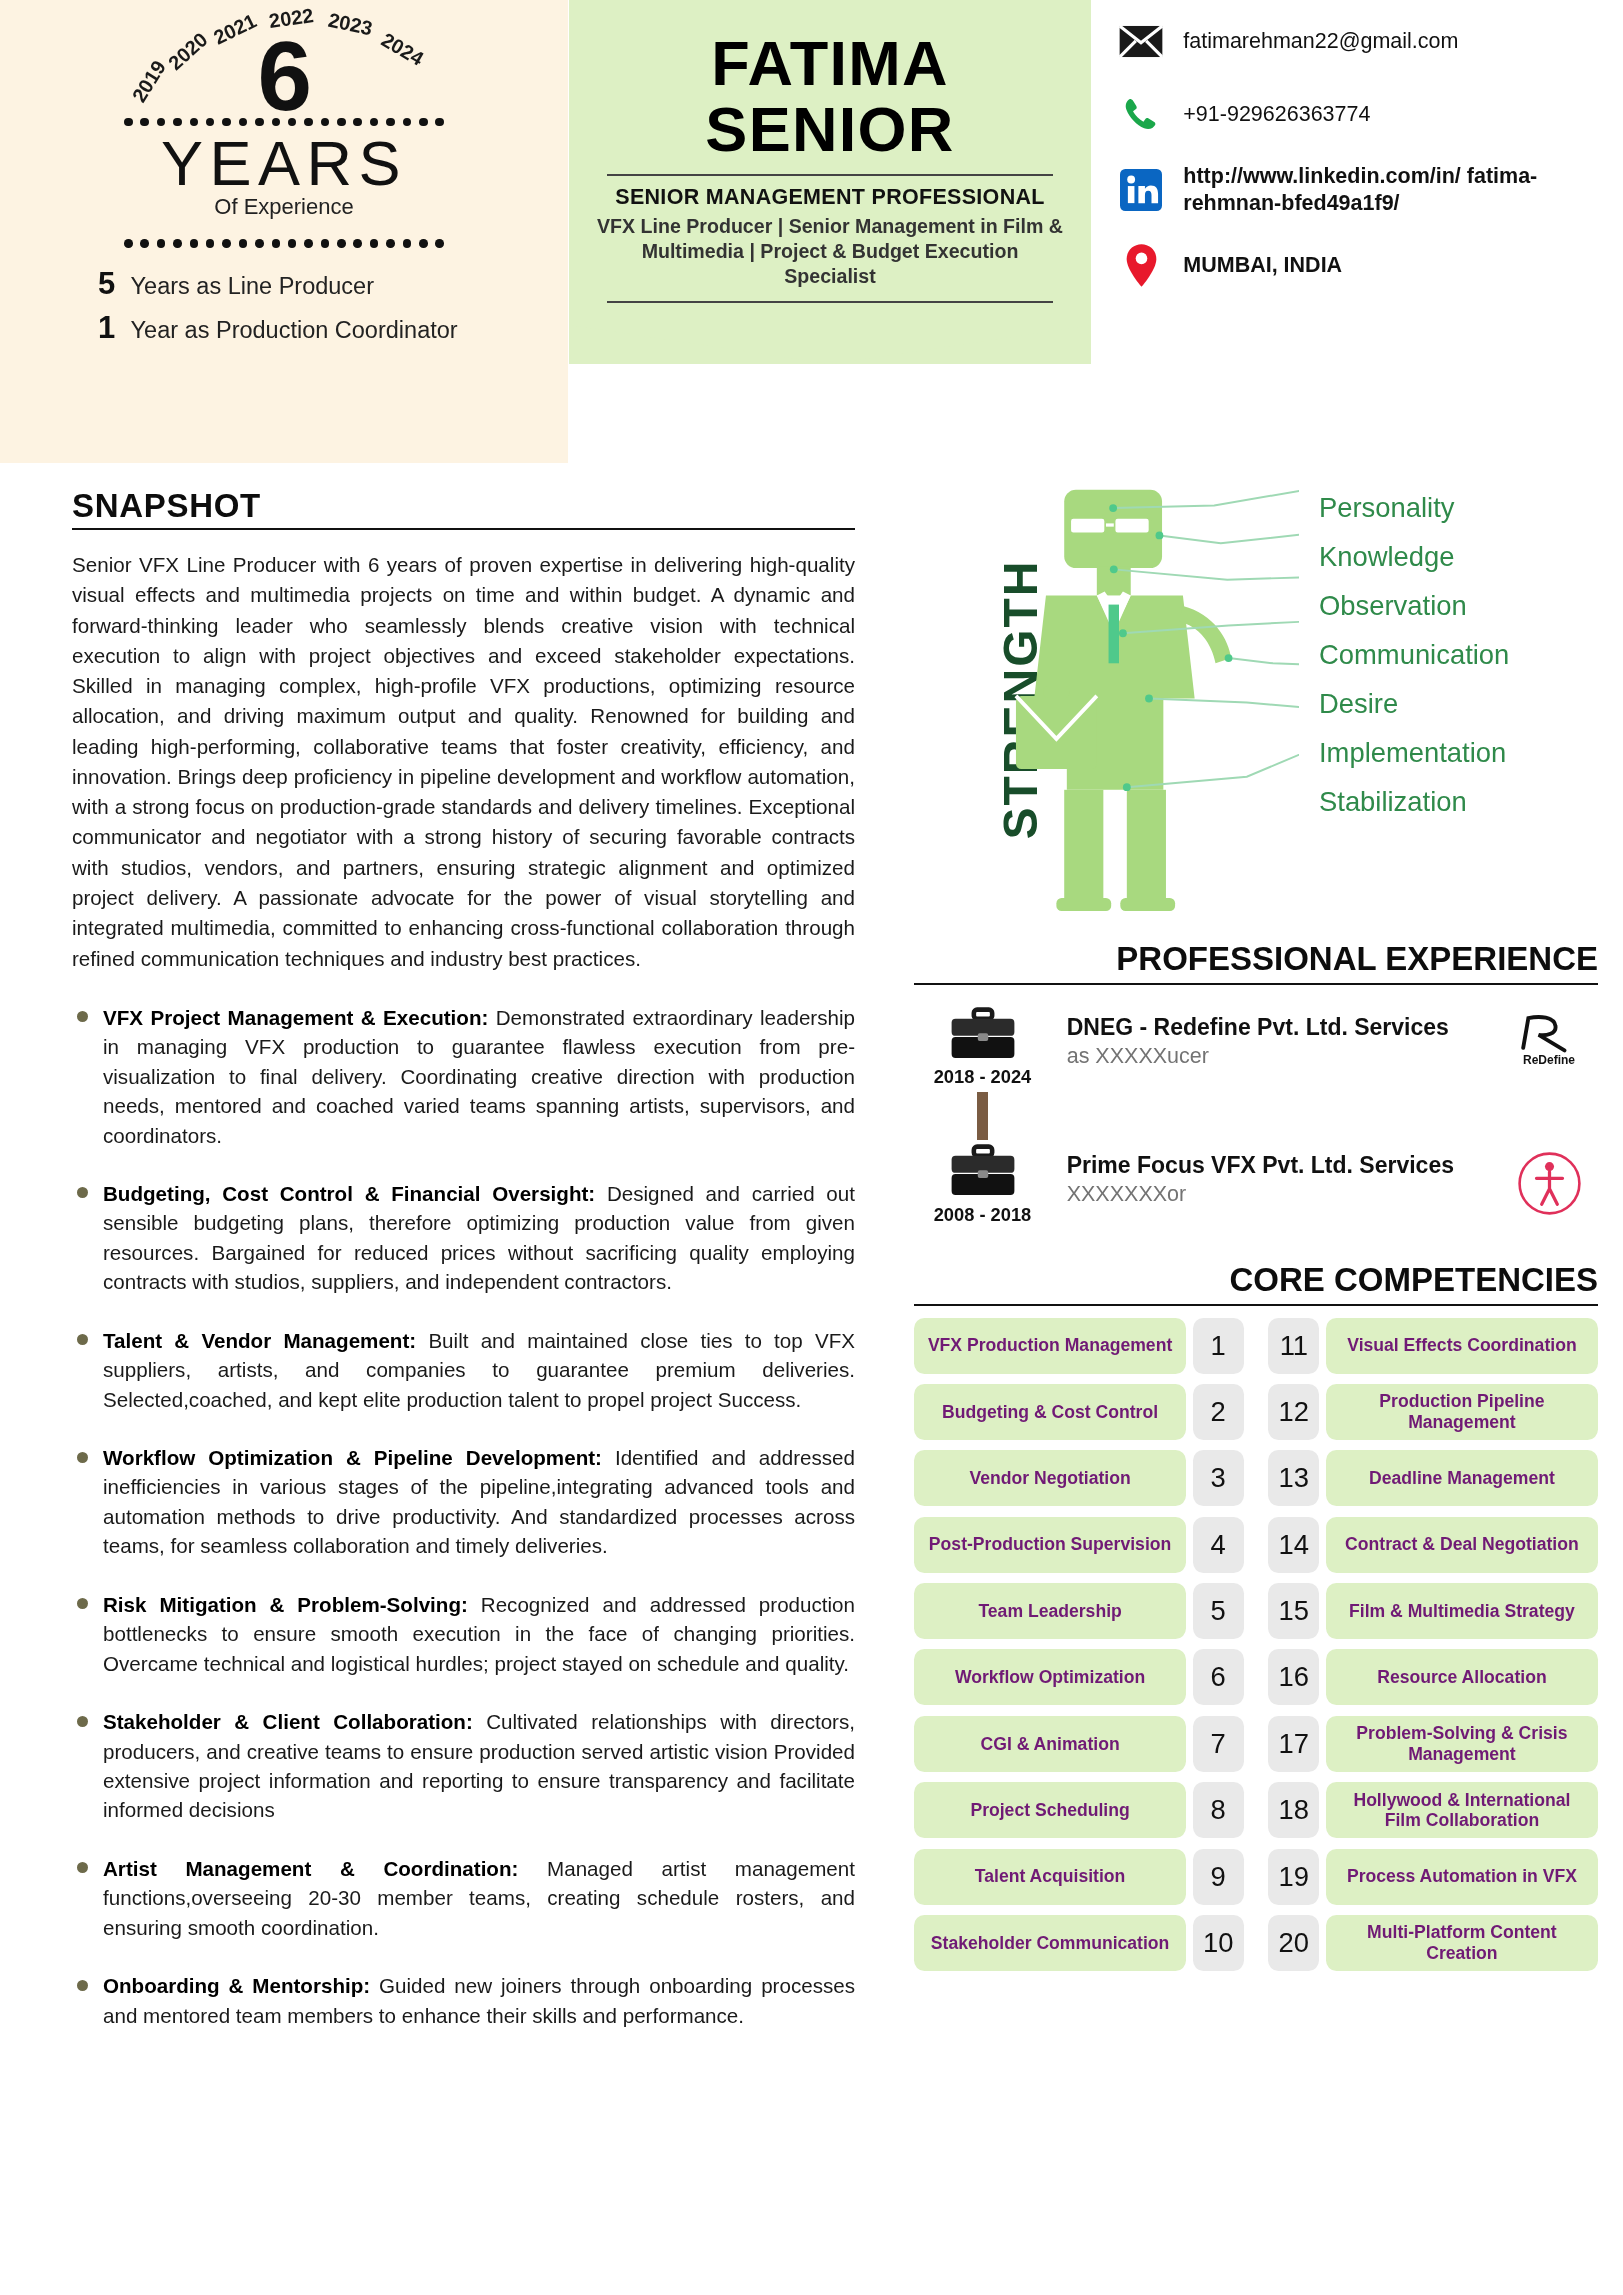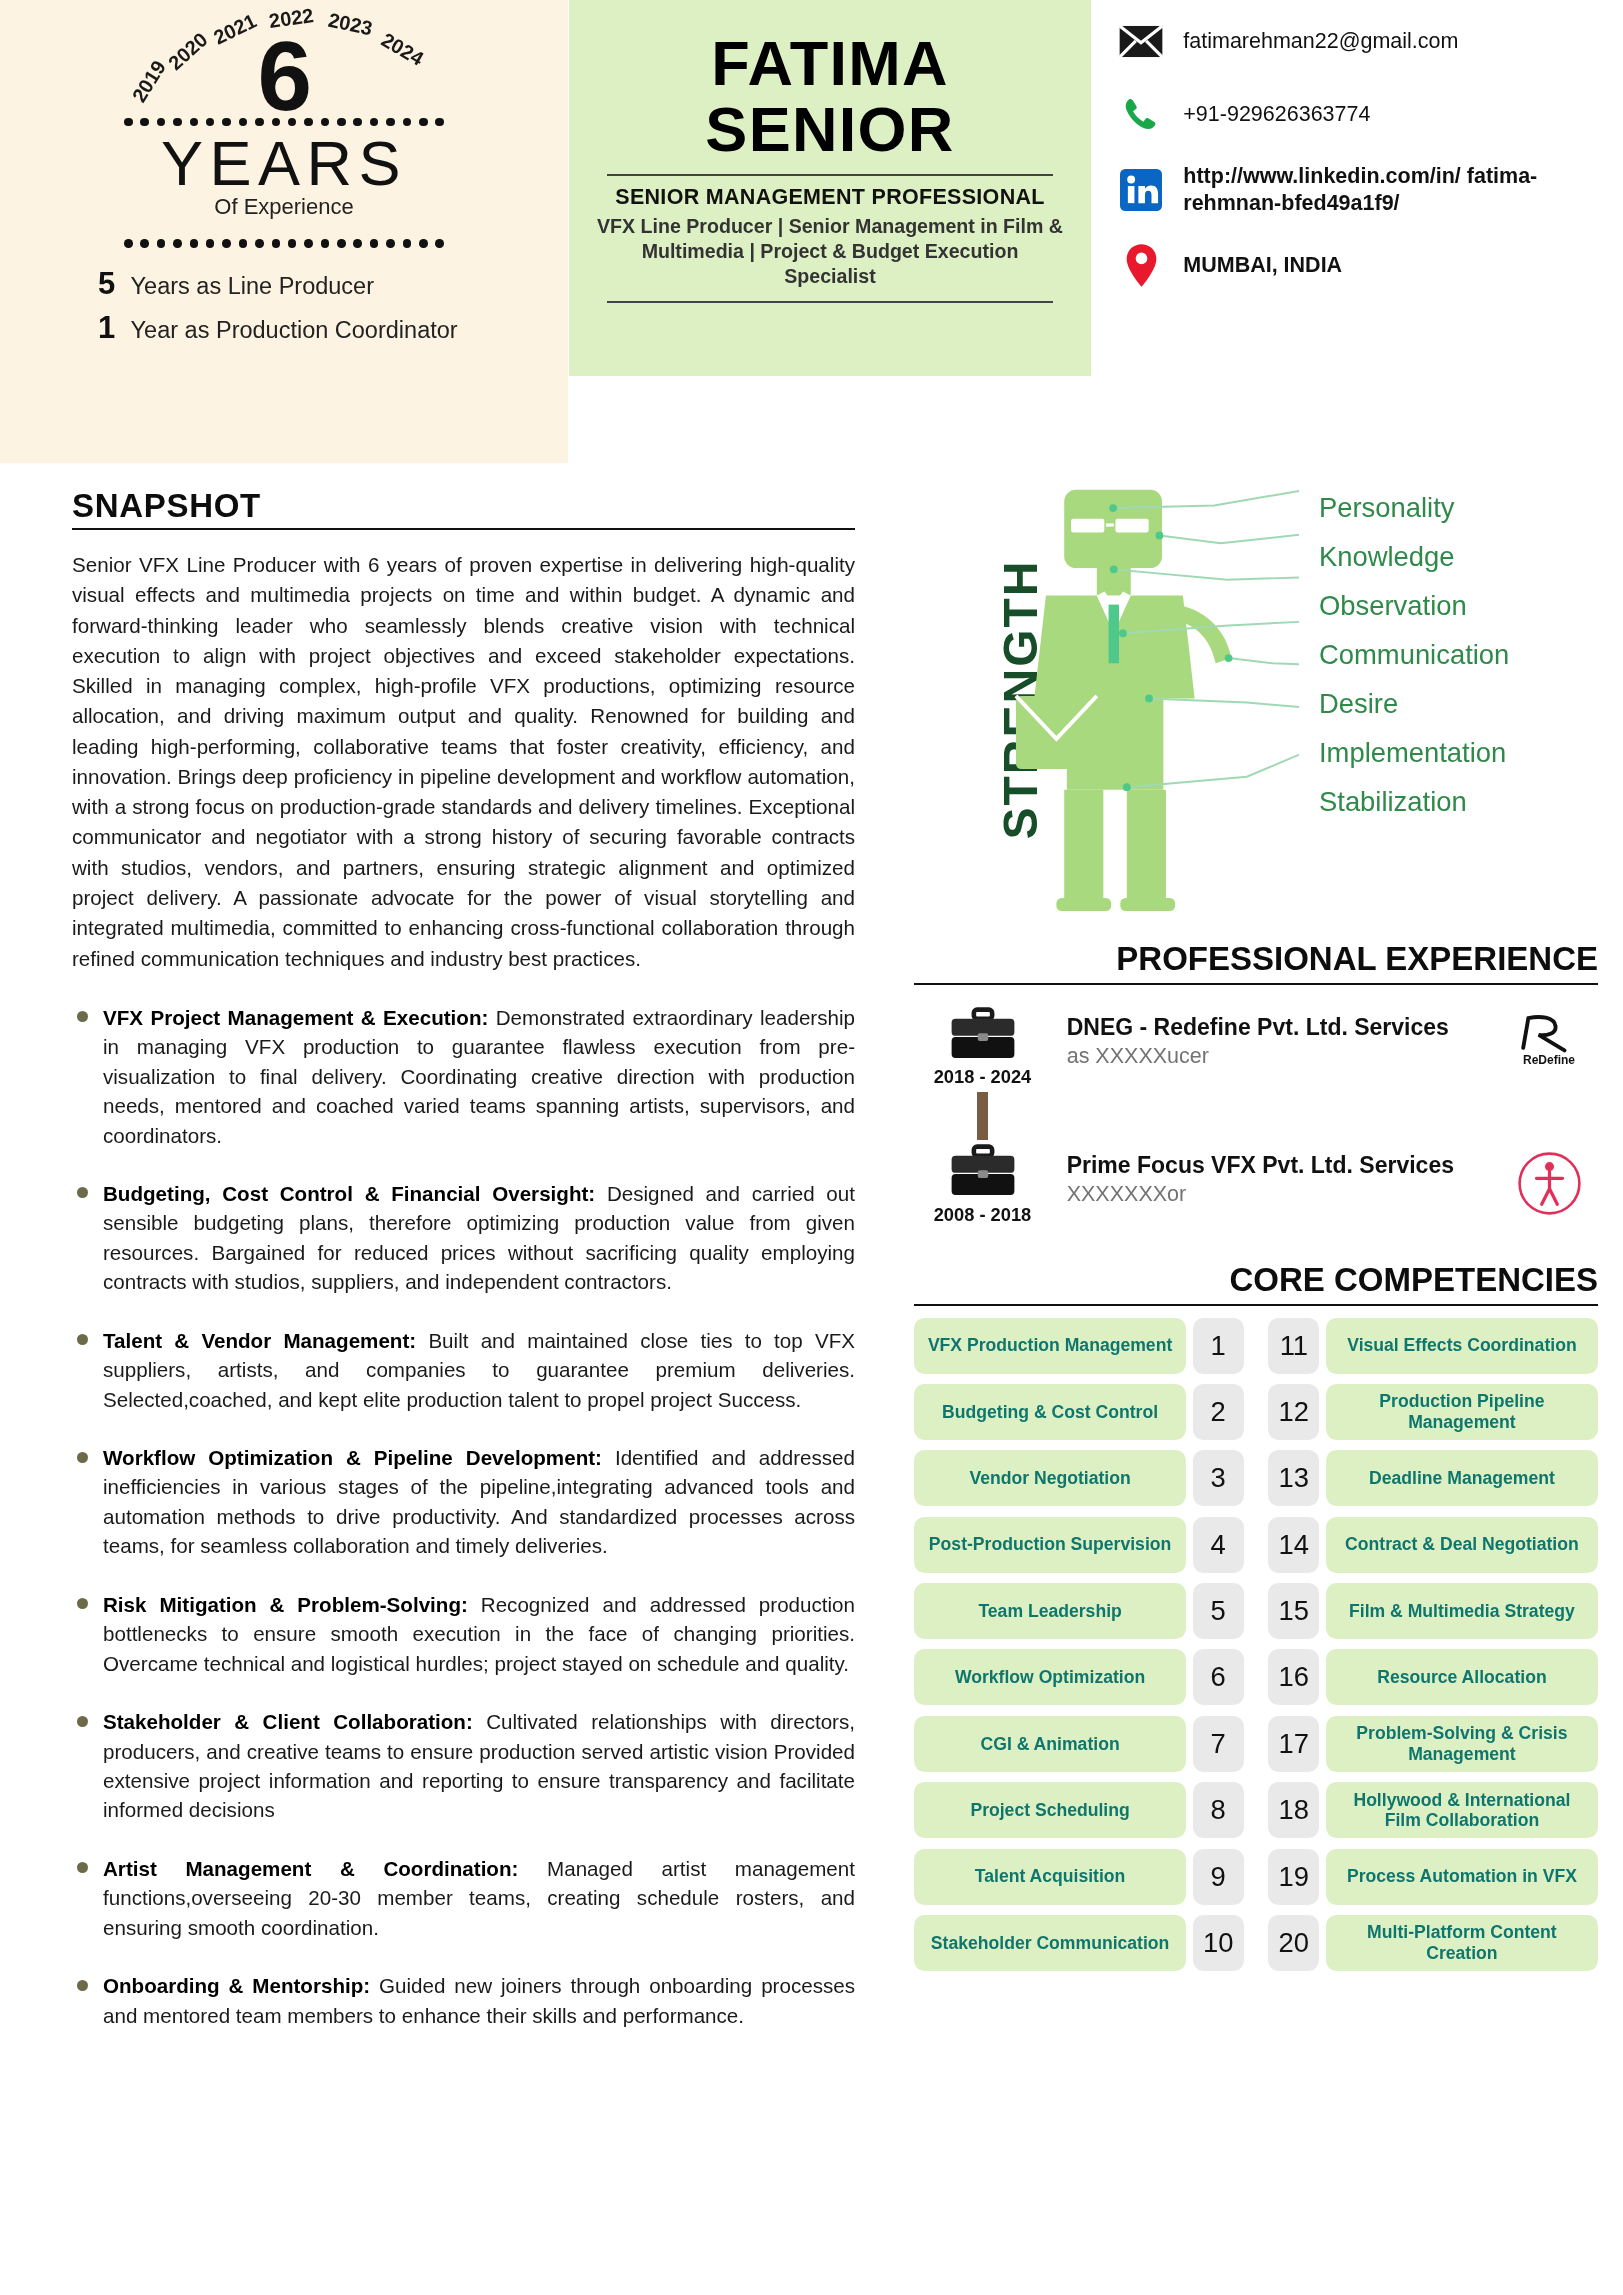--- a/index.html
+++ b/index.html
@@ -105,21 +105,21 @@
     font-size: 23.5px;
     color: #222;
   }
 
   
   .banner {
     position: absolute;
     left: 569px; top: 0;
     width: 522px;
     background: #ddf0c4;
-    padding-bottom: 12px;
+    padding-bottom: 0;
     z-index: 5;
   }
   .banner-inner {
     padding: 30px 26px 13px 26px;
     text-align: center;
   }
   .banner-name {
     font-size: 63px;
     font-weight: 700;
     letter-spacing: 1.3px;
@@ -341,21 +341,21 @@
   .pill {
     flex: 1;
     background: #ddf0c4;
     border-radius: 10.4px;
     display: flex;
     align-items: center;
     justify-content: center;
     text-align: center;
     font-size: 17.6px;
     font-weight: 700;
-    color: #0f766e;
+    color: #701a75;
     padding: 0 9.1px;
     line-height: 1.18;
   }
   .num {
     width: 51px;
     flex: 0 0 51px;
     background: #e9e9e9;
     border-radius: 10.4px;
     display: flex;
     align-items: center;

